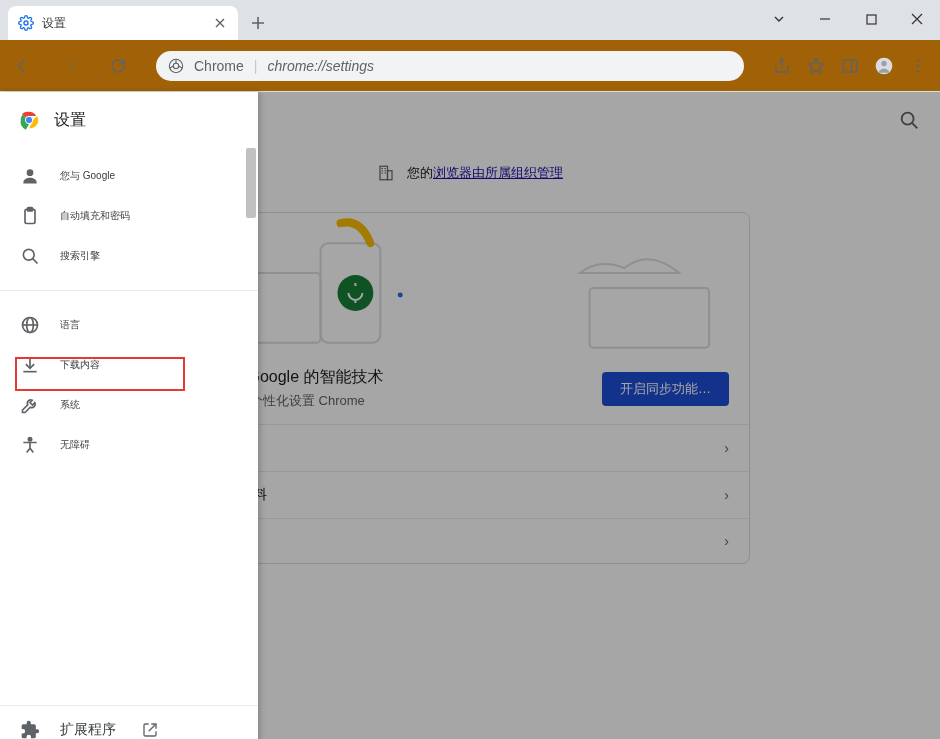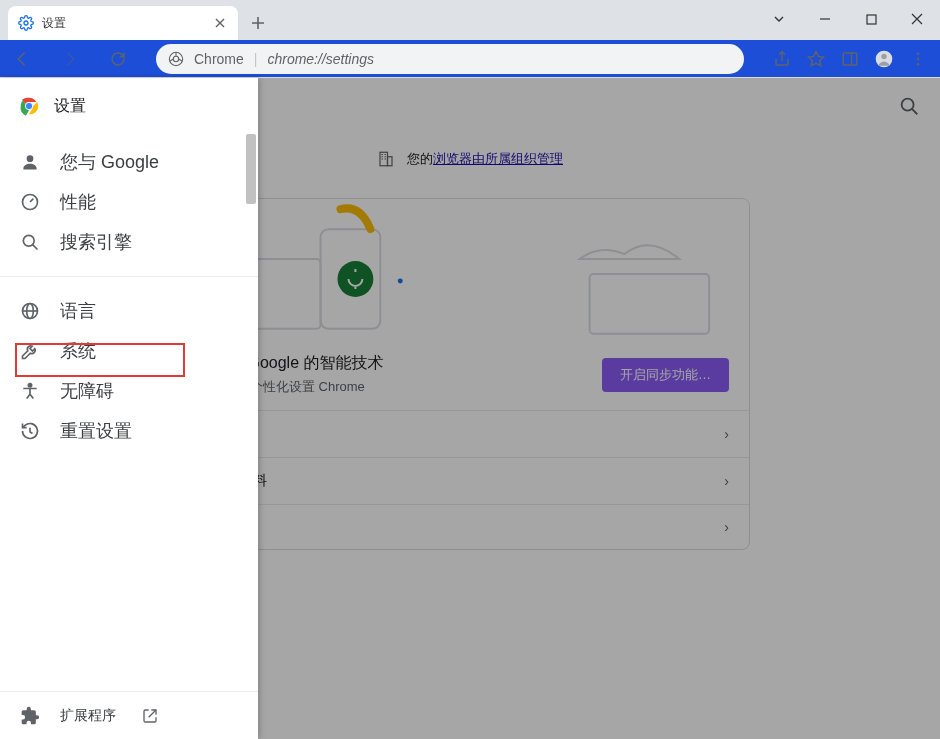--- a/index.html
+++ b/index.html
@@ -9,21 +9,21 @@
   .titlebar { height: 40px; background: #dee1e6; display: flex; align-items: flex-end; position: relative; }
   .tab { margin-left: 8px; background: #fff; border-radius: 8px 8px 0 0; height: 34px; width: 230px; display: flex; align-items: center; padding: 0 10px; gap: 8px; font-size: 12px; color: #333; position: relative; }
   .tab .favicon { width: 16px; height: 16px; display:flex; align-items:center; justify-content:center; }
   .tab .close { margin-left: auto; width: 16px; height: 16px; display:flex; align-items:center; justify-content:center; color:#555; cursor:pointer; }
   .newtab { width: 28px; height: 28px; display:flex; align-items:center; justify-content:center; color:#555; margin-left:6px; margin-bottom:3px; cursor:pointer; }
   .win-controls { position: absolute; right: 0; top: 0; height: 38px; display:flex; }
   .win-controls div { width: 46px; display:flex; align-items:center; justify-content:center; color:#333; cursor:pointer; }
   .win-controls .chev { width: 46px; }
 
   
-  .toolbar { height: 38px; background:#1d4ed8; border-bottom:1px solid #dadce0; display:flex; align-items:center; padding: 0 6px; gap:16px; }
+  .toolbar { height: 52px; background:#a16207; border-bottom:1px solid #dadce0; display:flex; align-items:center; padding: 0 6px; gap:16px; }
   .icon-btn { width:32px; height:32px; border-radius:50%; display:flex; align-items:center; justify-content:center; color:#5f6368; cursor:pointer; }
   .omnibox { flex:1; height:30px; background:#f1f3f4; border-radius:15px; margin: 0 6px; display:flex; align-items:center; padding:0 12px; gap:10px; color:#202124; font-size:14px; }
   .omnibox .chrome-icon { width:16px; height:16px; }
   .omnibox .label-strong { color:#5f6368; }
   .omnibox .sep { color:#c4c7c5; }
   .omnibox .url { color:#5f6368;font-style:italic; }
   .right-icons { display:flex; gap:2px; }
 
   
   .content { position: relative; height: calc(739px - 40px - 38px); }
@@ -34,32 +34,32 @@
   .settings-header { height:56px; display:flex; align-items:center; padding: 0 20px; }
   .settings-header .search-ic { margin-left:auto; color:#5f6368; }
   .banner { display:flex; align-items:center; justify-content:center; gap:12px; padding: 16px 0 12px; font-size:13px; color:#202124; }
   .banner a { color:#1a0dab; text-decoration: underline; }
   .card { width: 560px; margin: 18px auto 0; background:#fff; border:1px solid #dadce0; border-radius:8px; overflow:hidden; }
   .card-illus { height:140px; background: linear-gradient(#fff,#fff); position:relative; display:flex; align-items:center; justify-content:center; }
   .sync-row { display:flex; align-items:center; padding: 14px 20px; }
   .sync-row .titles { display:flex; flex-direction:column; gap:4px; }
   .sync-row h3 { font-size:16px; font-weight:400; color:#202124; }
   .sync-row p { font-size:13px; color:#5f6368; }
-  .sync-btn { margin-left:auto; background:#8b5cf6; color:#fff; border:none; border-radius:4px; padding: 8px 18px; font-size:13px; cursor:pointer; }
+  .sync-btn { margin-left:auto; background:#1d4ed8; color:#fff; border:none; border-radius:4px; padding: 8px 18px; font-size:13px; cursor:pointer; }
   .list-row { display:flex; align-items:center; justify-content:space-between; padding: 14px 20px; border-top:1px solid #e8eaed; font-size:14px; color:#202124; }
   .list-row .chev { color:#5f6368; }
 
   
   .drawer { position:absolute; left:0; top:0; bottom:0; width:258px; background:#fff; z-index:10; box-shadow: 2px 0 6px rgba(0,0,0,0.2); display:flex; flex-direction:column; }
   .drawer-head { height:56px; display:flex; align-items:center; gap:14px; padding:0 18px; }
   .drawer-head .logo { width:22px; height:22px; }
   .drawer-head .title { font-size:16px; color:#202124; }
   .drawer-scroll { flex:1; overflow-y:auto; padding-top:4px; position:relative; }
   .section { padding: 4px 0; }
-  .nav-item { display:flex; align-items:center; gap:20px; height:40px; padding: 0 20px; font-size:18px; color:#3c4043; cursor:pointer; }
+  .nav-item { display:flex; align-items:center; gap:20px; height:40px; padding: 0 20px; font-size:10px; color:#3c4043; cursor:pointer; }
   .nav-item .ic { width:20px; height:20px; color:#5f6368; display:flex; align-items:center; justify-content:center; flex-shrink:0; }
   .divider { height:1px; background:#e8eaed; margin: 10px 0; }
   .ext-row { display:flex; align-items:center; gap:20px; height:48px; padding: 0 20px; font-size:14px; color:#3c4043; border-top:1px solid #e8eaed; cursor:pointer; }
   .ext-row .open-ic { margin-left:6px; color:#5f6368; }
 
   
   .highlight-box { position:absolute; border:2px solid #e53935; pointer-events:none; z-index:20; }
 
   
   .drawer-track { position:absolute; right:0; top:0; width:14px; height:100%; }
@@ -268,25 +268,25 @@
               <svg width="20" height="20" viewBox="0 0 24 24" fill="#5f6368">
                 <circle cx="12" cy="8" r="4"></circle>
                 <path d="M4 20c0-4 4-6 8-6s8 2 8 6v1H4z"></path>
               </svg>
             </span>
             <span>您与 Google</span>
           </div>
           <div class="nav-item">
             <span class="ic">
               <svg width="20" height="20" viewBox="0 0 24 24" fill="none" stroke="#5f6368" stroke-width="2">
-                <circle cx="12" cy="12" r="9"></circle>
-                <path d="M12 12l4-4"></path>
-              </svg>
-            </span>
-            <span>性能</span>
+                <rect x="6" y="4" width="12" height="17" rx="2"></rect>
+                <rect x="9" y="2" width="6" height="4" rx="1" fill="#5f6368"></rect>
+              </svg>
+            </span>
+            <span>自动填充和密码</span>
           </div>
           <div class="nav-item">
             <span class="ic">
               <svg width="20" height="20" viewBox="0 0 24 24" fill="none" stroke="#5f6368" stroke-width="2">
                 <circle cx="10.5" cy="10.5" r="6.5"></circle>
                 <line x1="21" y1="21" x2="15.2" y2="15.2"></line>
               </svg>
             </span>
             <span>搜索引擎</span>
           </div>
@@ -299,43 +299,43 @@
                 <circle cx="12" cy="12" r="9"></circle>
                 <ellipse cx="12" cy="12" rx="4" ry="9"></ellipse>
                 <line x1="3" y1="12" x2="21" y2="12"></line>
               </svg>
             </span>
             <span>语言</span>
           </div>
           <div class="nav-item">
             <span class="ic">
               <svg width="20" height="20" viewBox="0 0 24 24" fill="none" stroke="#5f6368" stroke-width="2">
+                <path d="M12 3v12"></path>
+                <path d="M7 11l5 5 5-5"></path>
+                <path d="M4 20h16"></path>
+              </svg>
+            </span>
+            <span>下载内容</span>
+          </div>
+          <div class="nav-item">
+            <span class="ic">
+              <svg width="20" height="20" viewBox="0 0 24 24" fill="none" stroke="#5f6368" stroke-width="2">
                 <path d="M14.7 6.3a4 4 0 0 0-5.4 5.4L3 18v3h3l6.3-6.3a4 4 0 0 0 5.4-5.4L15 12l-3-3z"></path>
               </svg>
             </span>
             <span>系统</span>
           </div>
           <div class="nav-item">
             <span class="ic">
               <svg width="20" height="20" viewBox="0 0 24 24" fill="none" stroke="#5f6368" stroke-width="2">
                 <circle cx="12" cy="5" r="2" fill="#5f6368"></circle>
                 <path d="M4 9h16M12 9v7m0 0l-4 5m4-5l4 5"></path>
               </svg>
             </span>
             <span>无障碍</span>
-          </div>
-          <div class="nav-item">
-            <span class="ic">
-              <svg width="20" height="20" viewBox="0 0 24 24" fill="none" stroke="#5f6368" stroke-width="2">
-                <path d="M3 12a9 9 0 1 0 3-6.7L3 8"></path>
-                <path d="M3 3v5h5"></path>
-                <path d="M12 8v5l3 2"></path>
-              </svg>
-            </span>
-            <span>重置设置</span>
           </div>
         </div>
     </div>
     <div class="ext-row">
       <span class="ic">
         <svg width="20" height="20" viewBox="0 0 24 24" fill="#5f6368">
             <path d="M20.5 11H19V7a2 2 0 0 0-2-2h-4V3.5a2.5 2.5 0 1 0-5 0V5H4a2 2 0 0 0-2 2v3.8h1.5a2.7 2.7 0 0 1 0 5.4H2V20a2 2 0 0 0 2 2h3.8v-1.5a2.7 2.7 0 0 1 5.4 0V22H17a2 2 0 0 0 2-2v-4h1.5a2.5 2.5 0 1 0 0-5z"></path>
           </svg>
       </span>
       <span>扩展程序</span>

